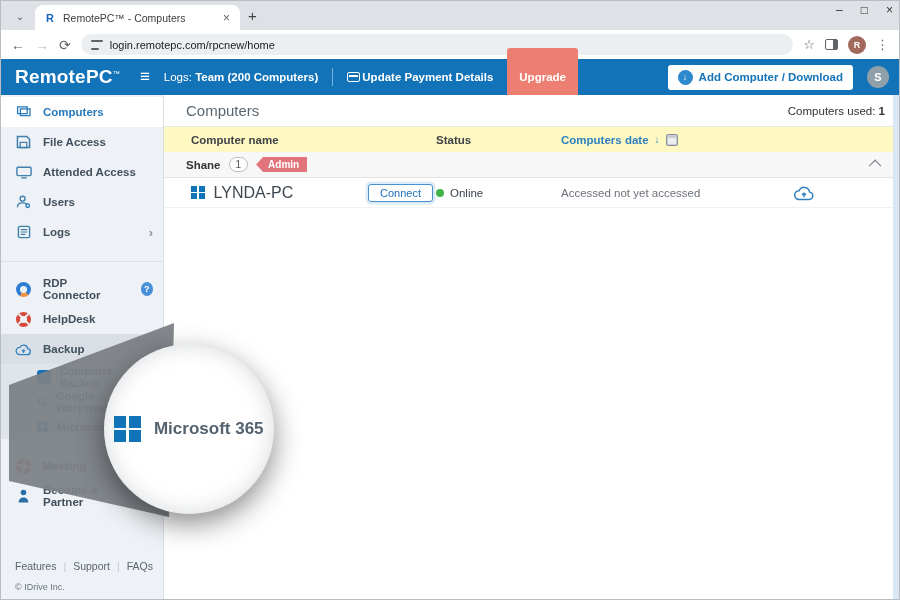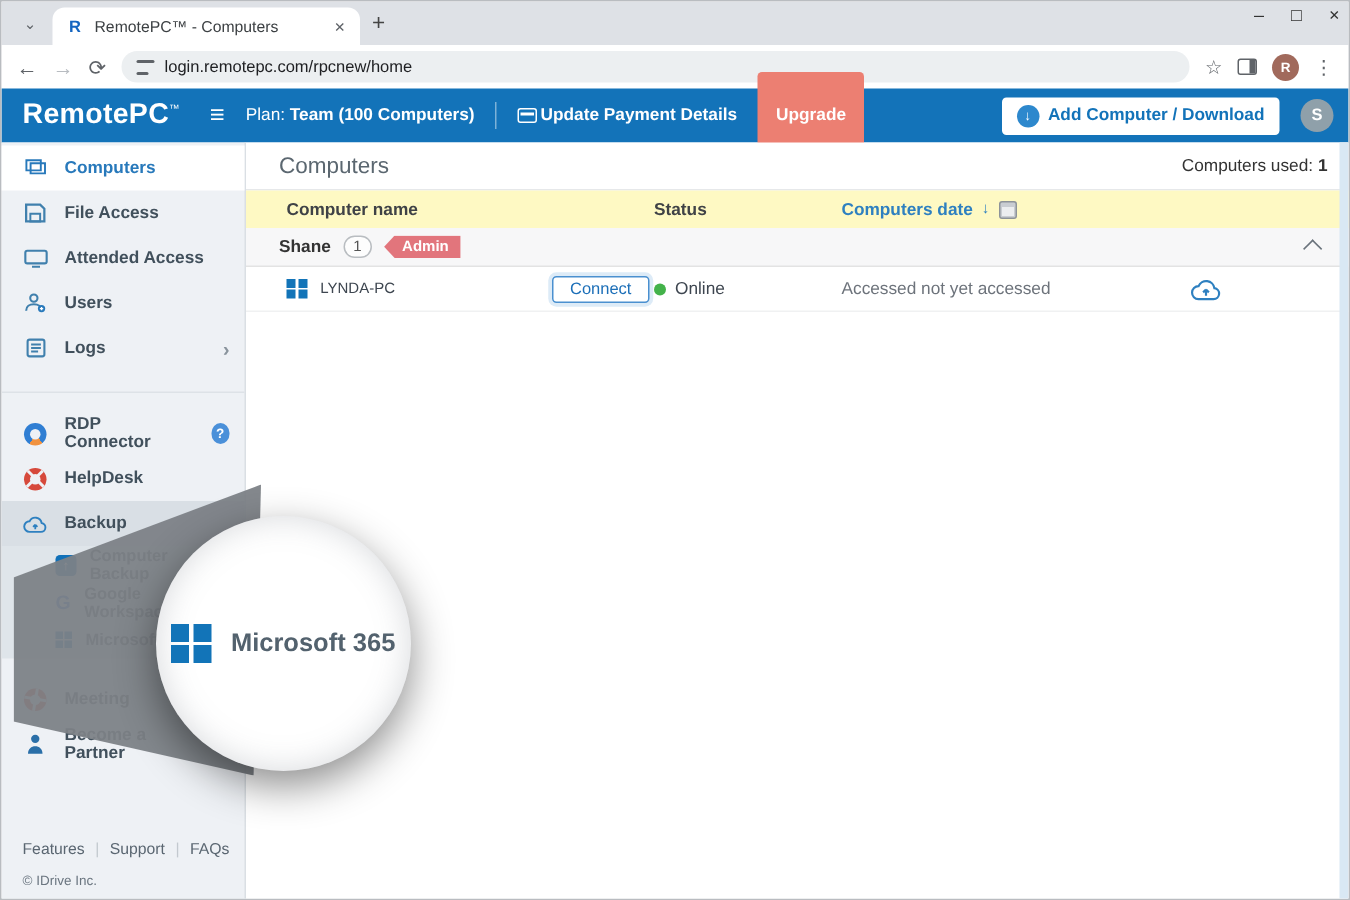--- a/index.html
+++ b/index.html
@@ -96,21 +96,21 @@
   .sort-arrow { font-size:10px; }
   .cal-icon { width:12px; height:12px; border:1px solid #8d9399; border-radius:2px; background:#c9cdd2; position:relative; cursor:pointer; }
   .cal-icon::after { content:""; position:absolute; left:1px; right:1px; top:3px; bottom:1px; background:#eceef0; }
   .group-row { height:26px; background:#f7f7f8; border-bottom:1px solid #e3e3e3; display:flex; align-items:center; padding:0 18px 0 22px; gap:8px; }
   .group-name { font-size:11.5px; font-weight:700; color:#333; }
   .count-badge { font-size:10px; color:#555; background:#fdfdfd; border:1px solid #b9bdc1; border-radius:8px; padding:0 6px; line-height:13px; }
   .admin-badge { background:#e2757c; color:#fff; font-size:10px; font-weight:700; padding:2px 8px 2px 12px; clip-path:polygon(7px 0,100% 0,100% 100%,7px 100%,0 50%); }
   .group-row .grow { flex:1; }
   .collapse-chevron { width:9px; height:9px; border-left:1.6px solid #6a737c; border-top:1.6px solid #6a737c; transform:rotate(45deg) translateY(2px); cursor:pointer; }
   .comp-row { height:30px; display:flex; align-items:center; padding:0 18px 0 27px; border-bottom:1px solid #f0f1f2; }
-  .c-name { width:177px; display:flex; align-items:center; gap:9px; font-size:10px; color:#3e4650; }
+  .c-name { width:177px; display:flex; align-items:center; gap:9px; font-size:16px; color:#3e4650; }
   .c-action { width:68px; }
   .connect-btn { background:#fff; border:1px solid #4a90d0; box-shadow:0 0 0 2.5px #ddebf7; color:#1c6fb8; font-size:11px; border-radius:3px; padding:2px 11px; cursor:pointer; }
   .c-status { width:125px; display:flex; align-items:center; gap:6px; font-size:11.5px; color:#3e4650; }
   .status-dot { width:8px; height:8px; border-radius:50%; background:#43b24a; }
   .c-accessed { width:223px; font-size:11.5px; color:#6d737b; }
   .c-cloud { width:40px; display:flex; justify-content:center; cursor:pointer; }
 
   
   .cone { position:absolute; left:8px; top:318px; width:165px; height:200px; background:#7c8186; opacity:.94; clip-path:polygon(100% 2%,0 33%,0 81%,97% 99%); z-index:5; }
   .magnifier { position:absolute; left:103px; top:343px; width:170px; height:170px; border-radius:50%; background:#fff; box-shadow:0 10px 28px rgba(0,0,0,.45), inset 0 0 22px rgba(110,120,130,.28); z-index:6; display:flex; align-items:center; justify-content:center; gap:13px; }
@@ -152,21 +152,21 @@
       <span class="star" data-interactable="true">☆</span>
       <span class="splitpane" data-interactable="true"></span>
       <span class="chrome-avatar" data-interactable="true">R</span>
       <span class="kebab" data-interactable="true">⋮</span>
     </div>
   </div>
 
   <div class="app-header" data-interactable="false">
     <span class="logo" data-interactable="false"><span>RemotePC</span><sup data-interactable="false">™</sup></span>
     <span class="hamburger" data-interactable="true">≡</span>
-    <span class="plan" data-interactable="false"><span>Plan:</span> <b>Team (100 Computers)</b></span>
+    <span class="plan" data-interactable="false"><span>Logs:</span> <b>Team (200 Computers)</b></span>
     <span class="hdr-divider" data-interactable="false"></span>
     <span class="pay" data-interactable="true">
       <span class="card-icon" data-interactable="false"></span>
       <span>Update Payment Details</span>
     </span>
     <button class="upgrade-btn" data-interactable="true">Upgrade</button>
     <span class="hdr-spacer"></span>
     <button class="add-computer" data-interactable="true">
       <span class="dl-circle" data-interactable="false">↓</span>
       <span>Add Computer / Download</span>

